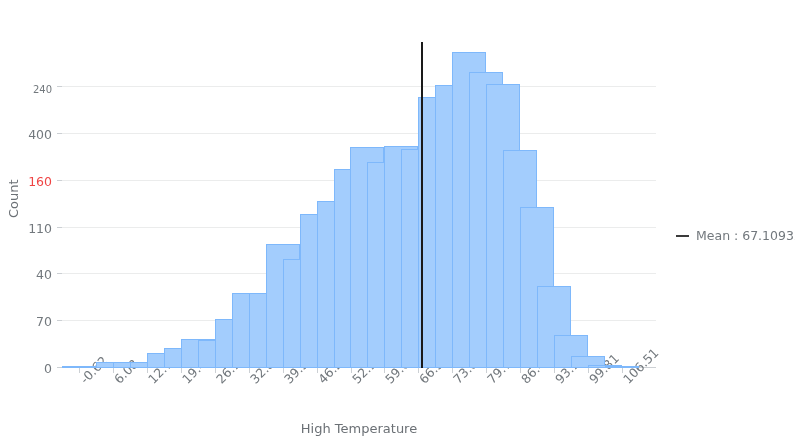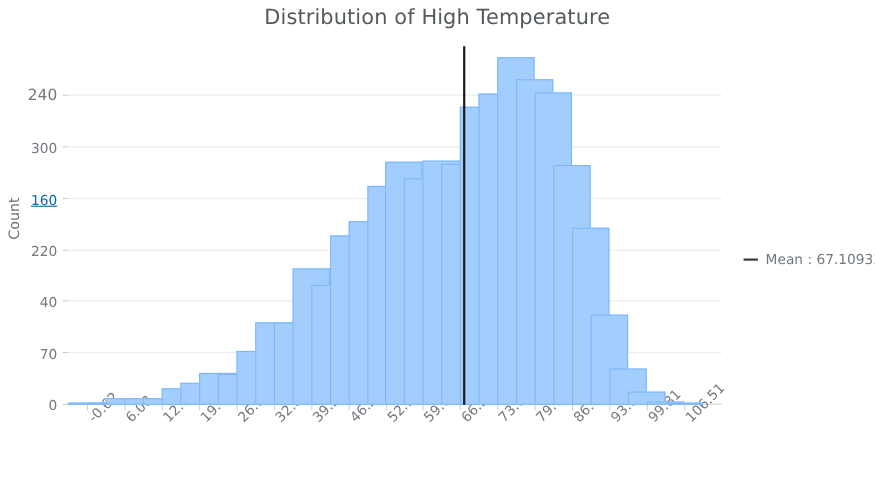--- a/index.html
+++ b/index.html
@@ -89,50 +89,50 @@
   .legend-marker{
     display:inline-block;width:13px;height:2px;background:#3b3b3b;
   }
   .legend-label{font-size:12.5px;color:#72787d;}
 </style>
 </head>
 <body>
 
 <div id="chart-root">
 
-  <div class="chart-title">Distribution of High Temperature</div>
 
   <div class="y-axis-title">Count</div>
 
+  <div class="x-axis-title">High Temperature</div>
 
   <div class="plot">
     <div id="gridlines">
         <div class="gridline" style="bottom: 46.8116px;"></div>
         <div class="gridline" style="bottom: 93.6232px;"></div>
         <div class="gridline" style="bottom: 140.435px;"></div>
         <div class="gridline" style="bottom: 187.246px;"></div>
         <div class="gridline" style="bottom: 234.058px;"></div>
         <div class="gridline" style="bottom: 280.87px;"></div>
       </div>
     <div class="axis-baseline"></div>
     <div id="yticks">
         <div class="ytick-mark" style="bottom: 0px;"></div>
         <div class="ytick-wrap" style="bottom: -8px; left: -54px; position: absolute; font-size: 12.5px; color: rgb(114, 120, 125);">0</div>
         <div class="ytick-mark" style="bottom: 46.8116px;"></div>
         <div class="ytick-wrap" style="bottom: 38.8116px; left: -54px; position: absolute; font-size: 12.5px; color: rgb(114, 120, 125);">70</div>
         <div class="ytick-mark" style="bottom: 93.6232px;"></div>
         <div class="ytick-wrap" style="bottom: 85.6232px; left: -54px; position: absolute; font-size: 12.5px; color: rgb(114, 120, 125);">40</div>
         <div class="ytick-mark" style="bottom: 140.435px;"></div>
-        <div class="ytick-wrap" style="bottom: 132.435px; left: -54px; position: absolute; font-size: 12.5px; color: rgb(114, 120, 125);">220</div>
+        <div class="ytick-wrap" style="bottom: 132.435px; left: -54px; position: absolute; font-size: 12.5px; color: rgb(114, 120, 125);">110</div>
         <div class="ytick-mark" style="bottom: 187.246px;"></div>
-        <div class="ytick-wrap" style="bottom: 179.246px; left: -54px; position: absolute; font-size: 12.5px; color: #0369a1; text-decoration: underline;">160</div>
+        <div class="ytick-wrap" style="bottom: 179.246px; left: -54px; position: absolute; font-size: 12.5px; color: #ef4444;">160</div>
         <div class="ytick-mark" style="bottom: 234.058px;"></div>
-        <div class="ytick-wrap" style="bottom: 226.058px; left: -54px; position: absolute; font-size: 12.5px; color: rgb(114, 120, 125);">300</div>
+        <div class="ytick-wrap" style="bottom: 226.058px; left: -54px; position: absolute; font-size: 12.5px; color: rgb(114, 120, 125);">400</div>
         <div class="ytick-mark" style="bottom: 280.87px;"></div>
-        <div class="ytick-wrap" style="bottom: 272.87px; left: -54px; position: absolute; font-size: 14px; color: rgb(114, 120, 125);">240</div>
+        <div class="ytick-wrap" style="bottom: 272.87px; left: -54px; position: absolute; font-size: 10px; color: rgb(114, 120, 125);">240</div>
       </div>
     <div id="xticks">
         <div class="xtick-mark" style="left: 16.9816px;"></div>
         <div class="xtick-label" style="left: 14.9816px; top: 331px;">-0.62</div>
         <div class="xtick-mark" style="left: 50.9447px;"></div>
         <div class="xtick-label" style="left: 48.9447px; top: 331px;">6.08</div>
         <div class="xtick-mark" style="left: 84.8571px;"></div>
         <div class="xtick-label" style="left: 82.8571px; top: 331px;">12.77</div>
         <div class="xtick-mark" style="left: 118.82px;"></div>
         <div class="xtick-label" style="left: 116.82px; top: 331px;">19.47</div>

